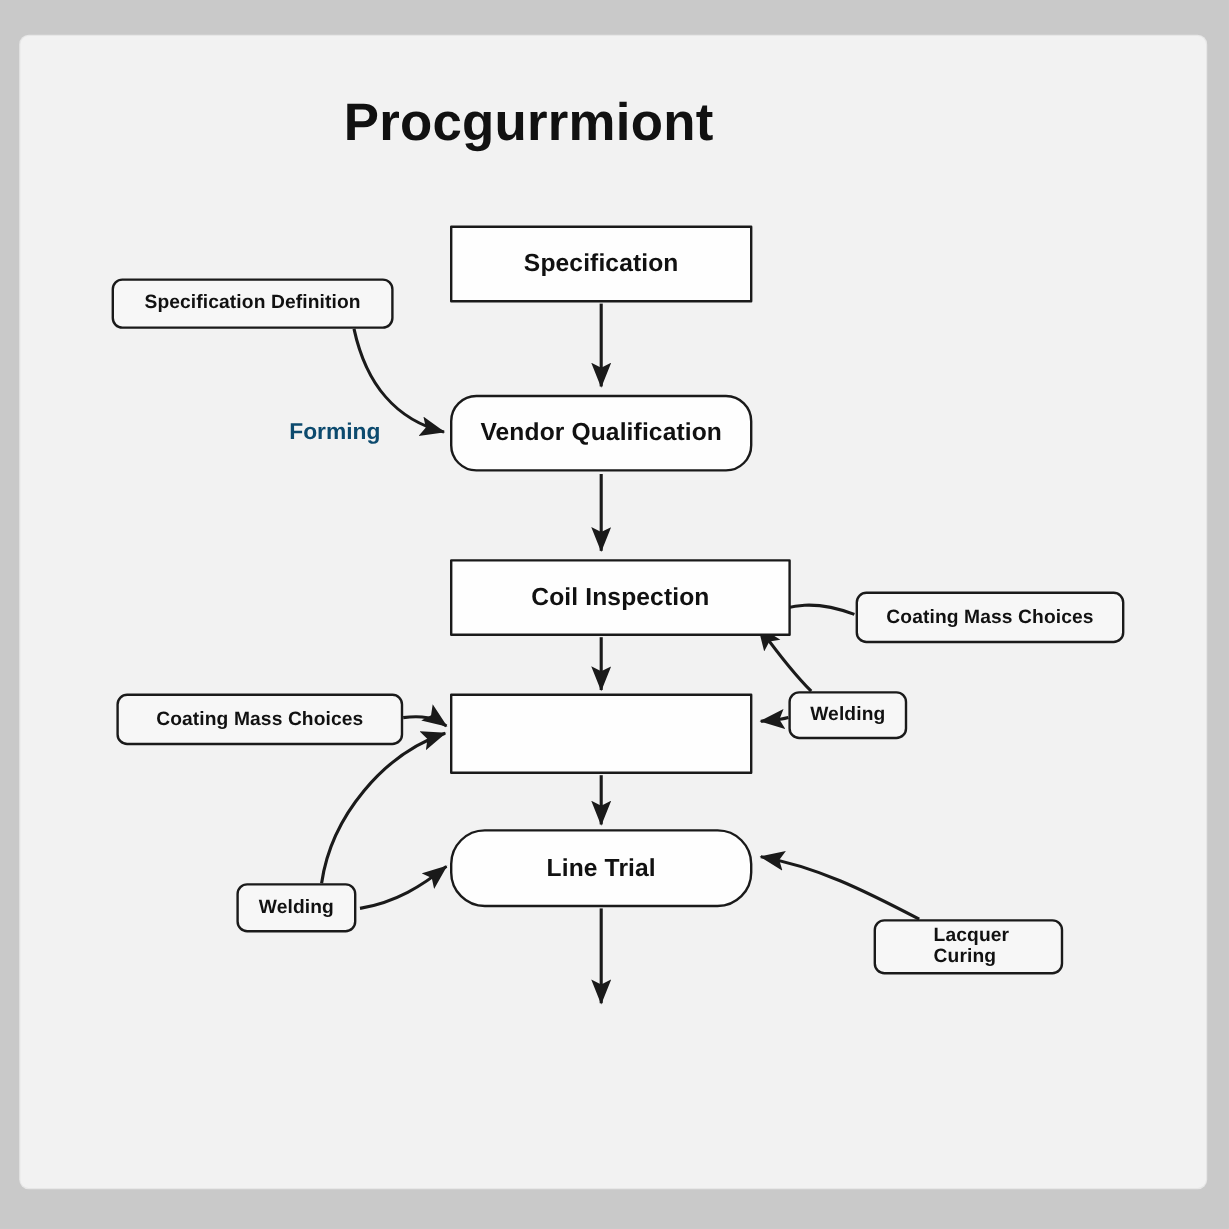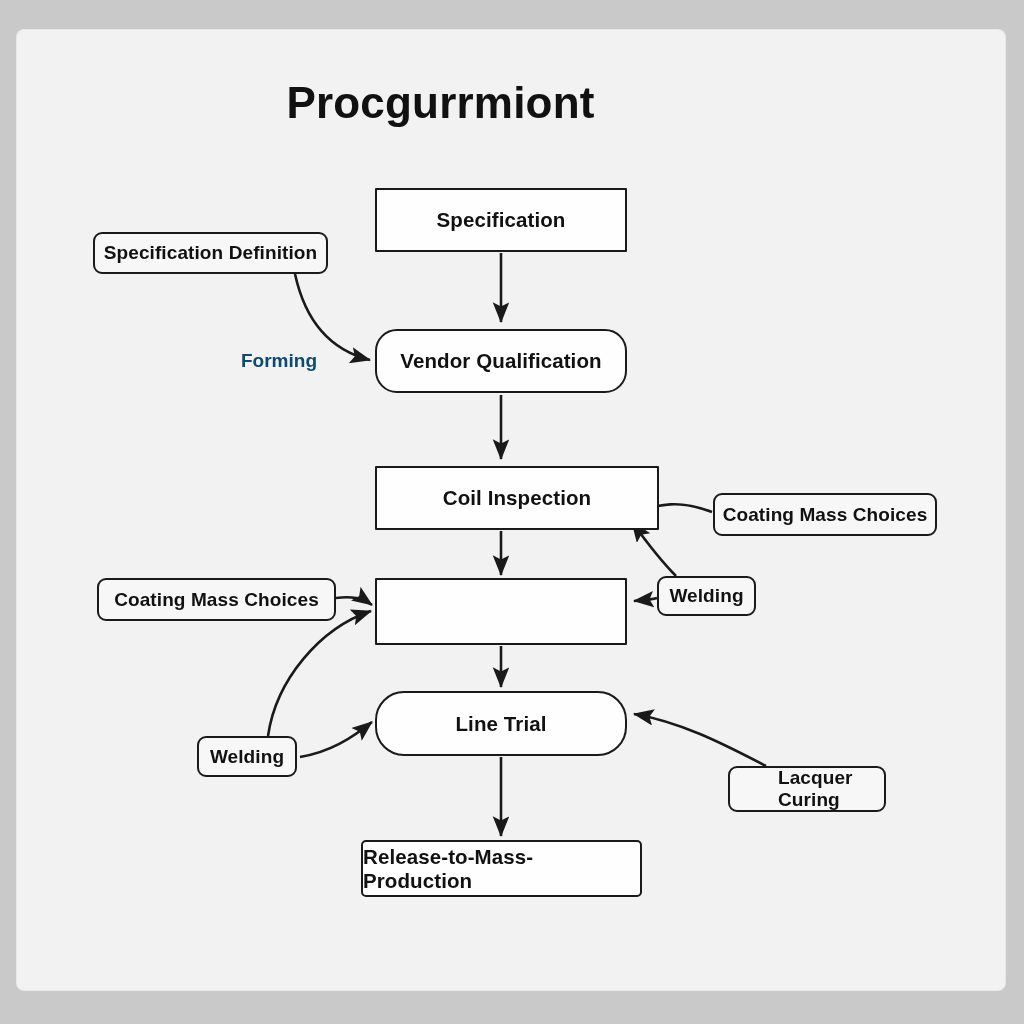--- a/index.html
+++ b/index.html
@@ -51,21 +51,21 @@
     color: #111111;
     font-weight: bold;
     letter-spacing: 0.1px;
   }
   .node.process {
     border-radius: 1px;
     font-size: 20.5px;
   }
   .node.annot {
     border-radius: 9px;
-    font-size: 19px;
+    font-size: 16px;
     background: #f7f7f7;
   }
   .plain-label {
     position: absolute;
     color: #0c4a6e;
     font-weight: bold;
     font-size: 19px;
     white-space: nowrap;
   }
   #title {
@@ -120,21 +120,20 @@
     <div class="node process" style="left:375px; top:188px; width:252px; height:64px;">Specification</div>
 
     <div class="node process" style="left:375px; top:329px; width:252px; height:64px;border-radius:22px;">Vendor Qualification</div>
 
     <div class="node process" style="left:375px; top:466px; width:284px; height:64px;">Coil Inspection</div>
 
     <div class="node process" style="left:375px; top:578px; width:252px; height:67px;"></div>
 
     <div class="node process" style="left:375px; top:691px; width:252px; height:65px;border-radius:29px;">Line Trial</div>
 
-    <div class="node process" style="left:361px; top:840px; width:281px; height:57px; border-radius:5px;">Release-to-Mass-Production</div>
 
     <div class="node annot" style="left:93px; top:232px; width:235px; height:42px;">Specification Definition</div>
 
     <div class="node annot" style="left:713px; top:493px; width:224px; height:43px;">Coating Mass Choices</div>
 
     <div class="node annot" style="left:657px; top:576px; width:99px; height:40px;">Welding</div>
 
     <div class="node annot" style="left:97px; top:578px; width:239px; height:43px;">Coating Mass Choices</div>
 
     <div class="node annot" style="left:197px; top:736px; width:100px; height:41px;">Welding</div>

